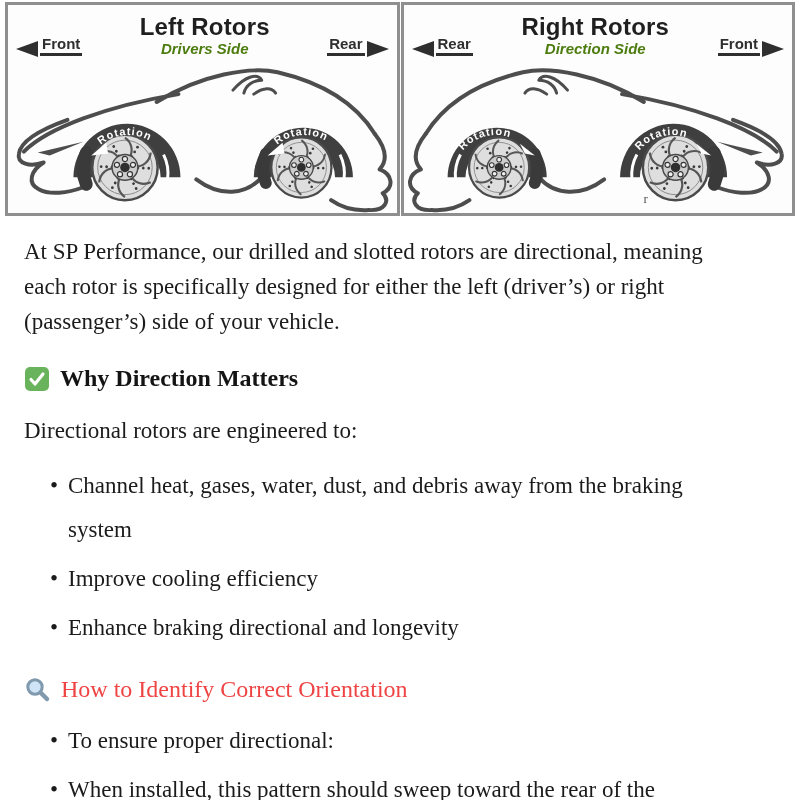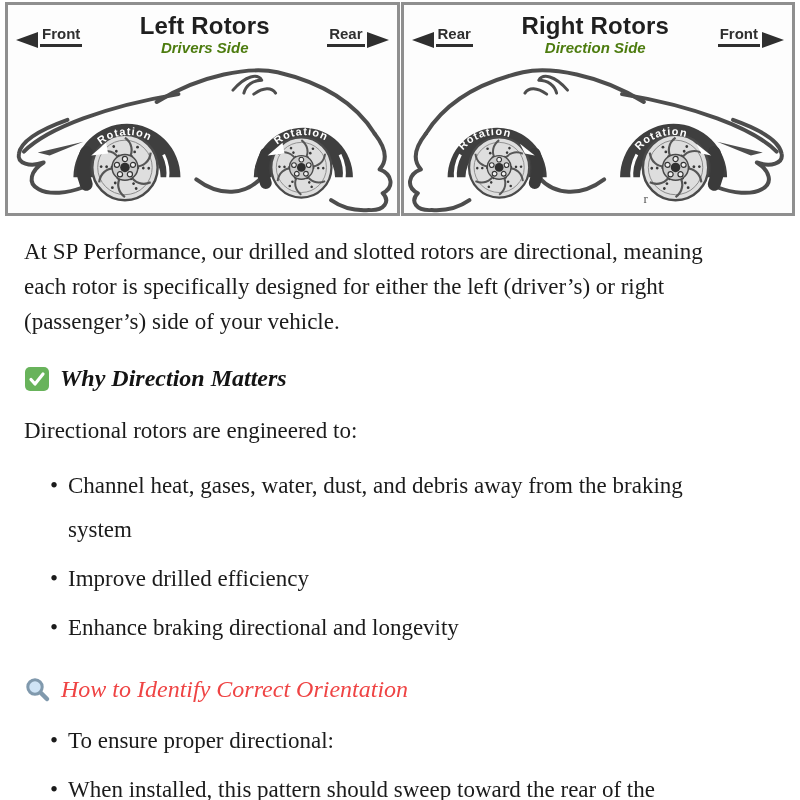--- a/index.html
+++ b/index.html
@@ -4,39 +4,39 @@
 <style>
   * { margin:0; padding:0; box-sizing:border-box; }
   html,body { background:#ffffff; width:800px; }
   body { font-family:"Liberation Serif", serif; color:#1b1b1b; }
 
   
   .panels { display:flex; margin:2px 5px 0 5px; }
   .panel { width:50%; border:3px solid #8f8f8f; background:#fdfdfd; position:relative; height:214px; overflow:hidden; }
   .panel + .panel { border-left:3px solid #8f8f8f; margin-left:1px; }
 
-  .panel-header { display:flex; justify-content:space-between; align-items:center; padding:7px 8px 0 8px; height:52px; font-family:"Liberation Sans", sans-serif; }
+  .panel-header { display:flex; justify-content:space-between; align-items:flex-end; padding:7px 8px 0 8px; height:52px; font-family:"Liberation Sans", sans-serif; }
   .panel-titles { text-align:center; flex:1; }
   .panel-title { font-size:24px; font-weight:bold; color:#1f1f1f; line-height:1.05; letter-spacing:0.2px; }
   .panel-subtitle { font-size:15px; font-weight:bold; font-style:italic; color:#4d7c0f; margin-top:1px; }
 
   .dir-label { display:flex; align-items:center; gap:2px; margin-top:4px; }
   .dir-text { font-size:15px; font-weight:bold; color:#2f2f2f; border-bottom:3px solid #2f2f2f; padding:0 2px 1px 2px; line-height:1.1; }
   .tri-left  { width:0; height:0; border-top:8px solid transparent; border-bottom:8px solid transparent; border-right:22px solid #2f2f2f; margin-top:6px; }
   .tri-right { width:0; height:0; border-top:8px solid transparent; border-bottom:8px solid transparent; border-left:22px solid #2f2f2f; margin-top:6px; }
 
   .car-svg { display:block; width:100%; height:160px; }
 
   .artifact { position:absolute; left:240px; bottom:6px; font-size:13px; color:#555; font-family:"Liberation Serif", serif; }
 
   
   .article { padding:0 24px; }
   .intro { margin:18px 0 0 0; font-size:23px; line-height:35px; max-width:715px; }
 
-  .section-heading { display:flex; align-items:center; gap:10px; margin:26px 0 0 0; font-size:24px; font-weight:bold; color:#141414;font-style:italic; }
+  .section-heading { display:flex; align-items:center; gap:10px; margin:26px 0 0 0; font-size:24px; font-weight:bold; color:#141414; }
   .section-heading.light { font-weight:normal; margin-top:26px; color:#ef4444; }
   .emoji-icon { display:inline-flex; flex:0 0 auto; }
 
   .lead { margin:21px 0 0 0; font-size:23px; line-height:35px; }
 
   ul.bullets { list-style:none; margin:16px 0 0 0; padding-left:26px; max-width:672px; }
   ul.bullets li { position:relative; padding-left:18px; font-size:23px; line-height:44px; margin-bottom:5px; }
   ul.bullets li::before { content:"\2022"; position:absolute; left:0; top:0; font-size:23px; color:#1b1b1b; }
 </style>
 </head>
@@ -175,21 +175,21 @@
         <path d="M7 13.5 L11 18 L19 8" stroke="#ffffff" stroke-width="3.2" fill="none" stroke-linecap="round" stroke-linejoin="round"></path>
       </svg>
     </span>
     <span>Why Direction Matters</span>
   </h2>
 
   <p class="lead">Directional rotors are engineered to:</p>
 
   <ul class="bullets">
     <li>Channel heat, gases, water, dust, and debris away from the braking system</li>
-    <li>Improve drilled efficiency</li>
+    <li>Improve cooling efficiency</li>
     <li>Enhance braking directional and longevity</li>
   </ul>
 
   <h3 class="section-heading light">
     <span class="emoji-icon">
       <svg width="27" height="27" viewBox="0 0 27 27">
         <circle cx="11" cy="11" r="7.2" fill="#cfe4f6" stroke="#8099ad" stroke-width="3"></circle>
         <line x1="17" y1="17" x2="23" y2="23" stroke="#8099ad" stroke-width="4.5" stroke-linecap="round"></line>
       </svg>
     </span>

